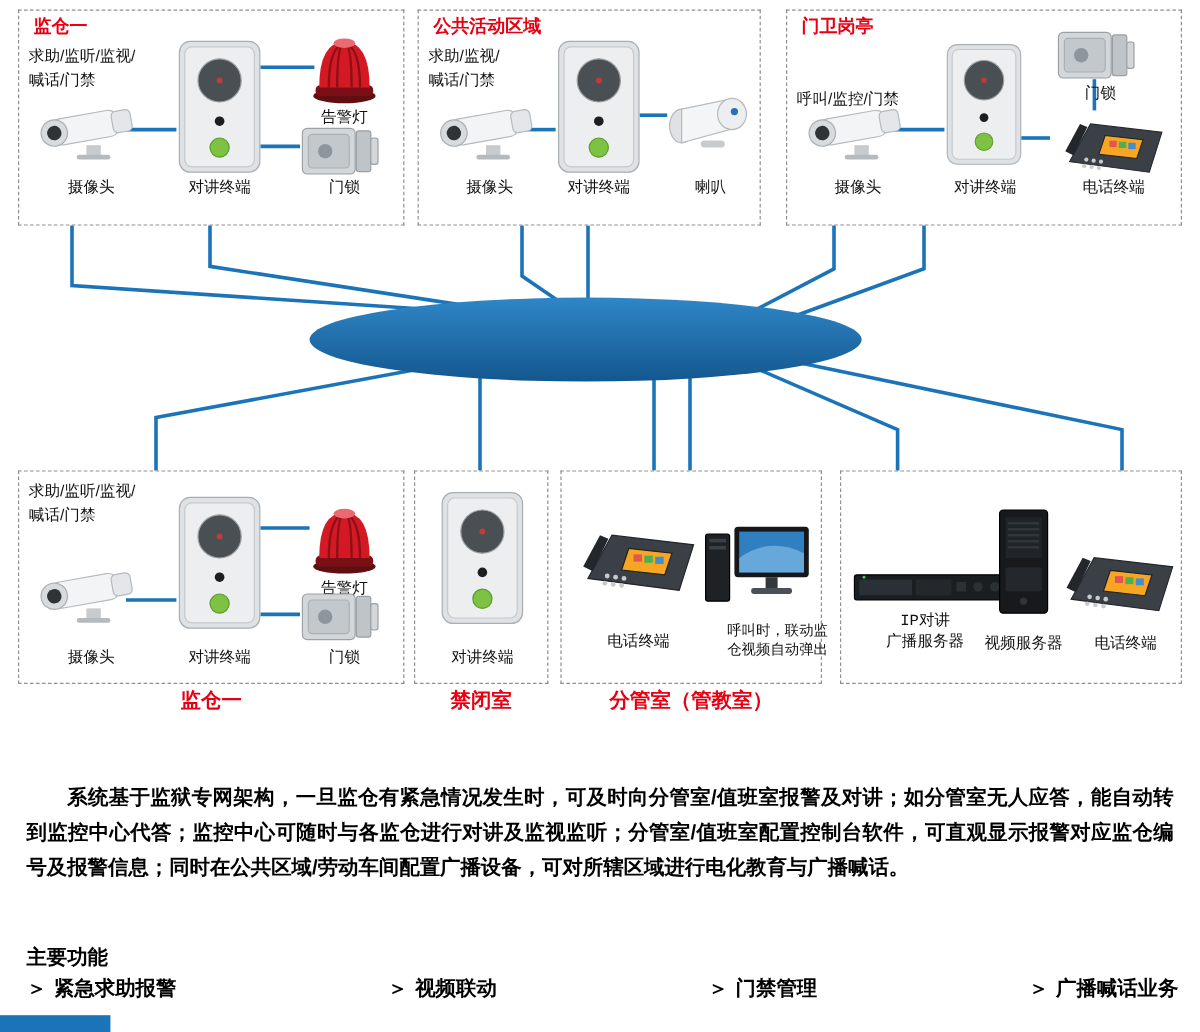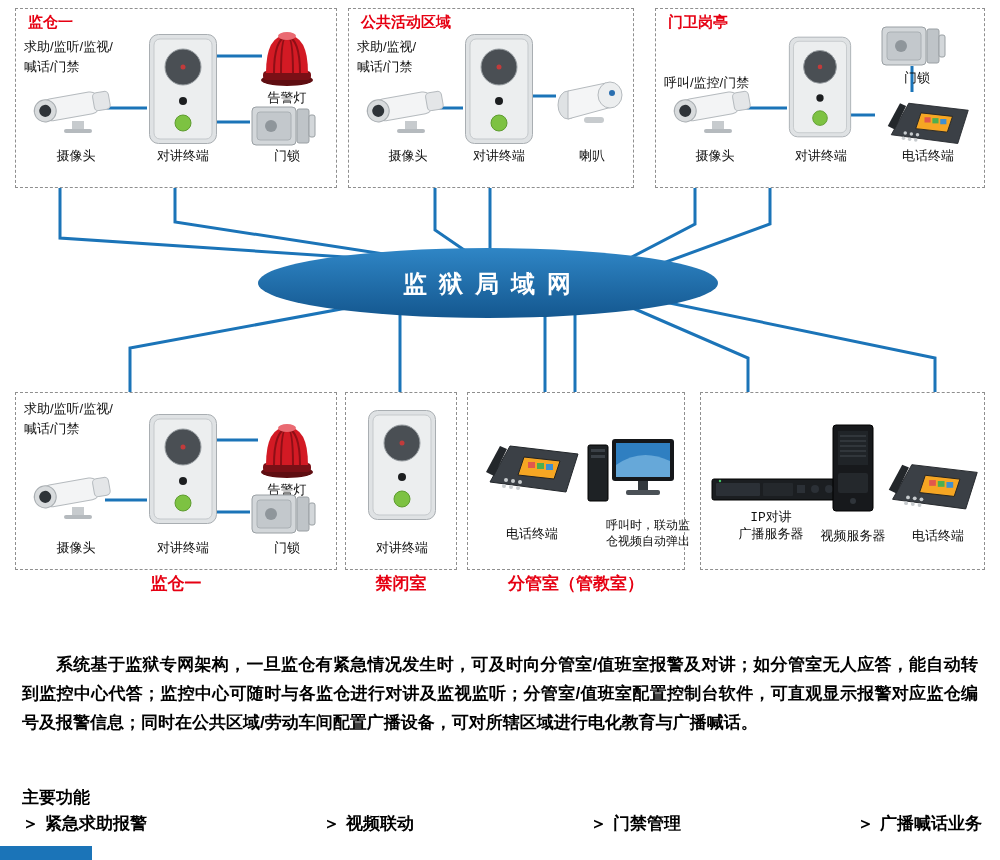--- a/index.html
+++ b/index.html
@@ -61,21 +61,20 @@
       <polyline points="390,300 130,348 130,392"></polyline>
       <polyline points="400,310 400,392"></polyline>
       <polyline points="545,314 545,392"></polyline>
       <polyline points="575,312 575,392"></polyline>
       <polyline points="628,306 748,358 748,392"></polyline>
       <polyline points="655,300 935,358 935,392"></polyline>
     </g>
     <ellipse cx="488" cy="283" rx="230" ry="35" fill="url(#netg)"></ellipse>
   </svg>
 
-  <div class="net-label">监狱局域网</div>
 
   <div class="box" style="left:15px;top:8px;width:322px;height:180px;">
     <div class="box-title">监仓一</div>
     <div class="feat" style="left:8px;top:28px;">
       <div>求助/监听/监视/</div>
       <div>喊话/门禁</div>
     </div>
     <div class="dev" style="left:12px;top:76px;">
       <svg width="90" height="50" viewBox="0 0 90 50">
         <g transform="rotate(-10 45 22)">

